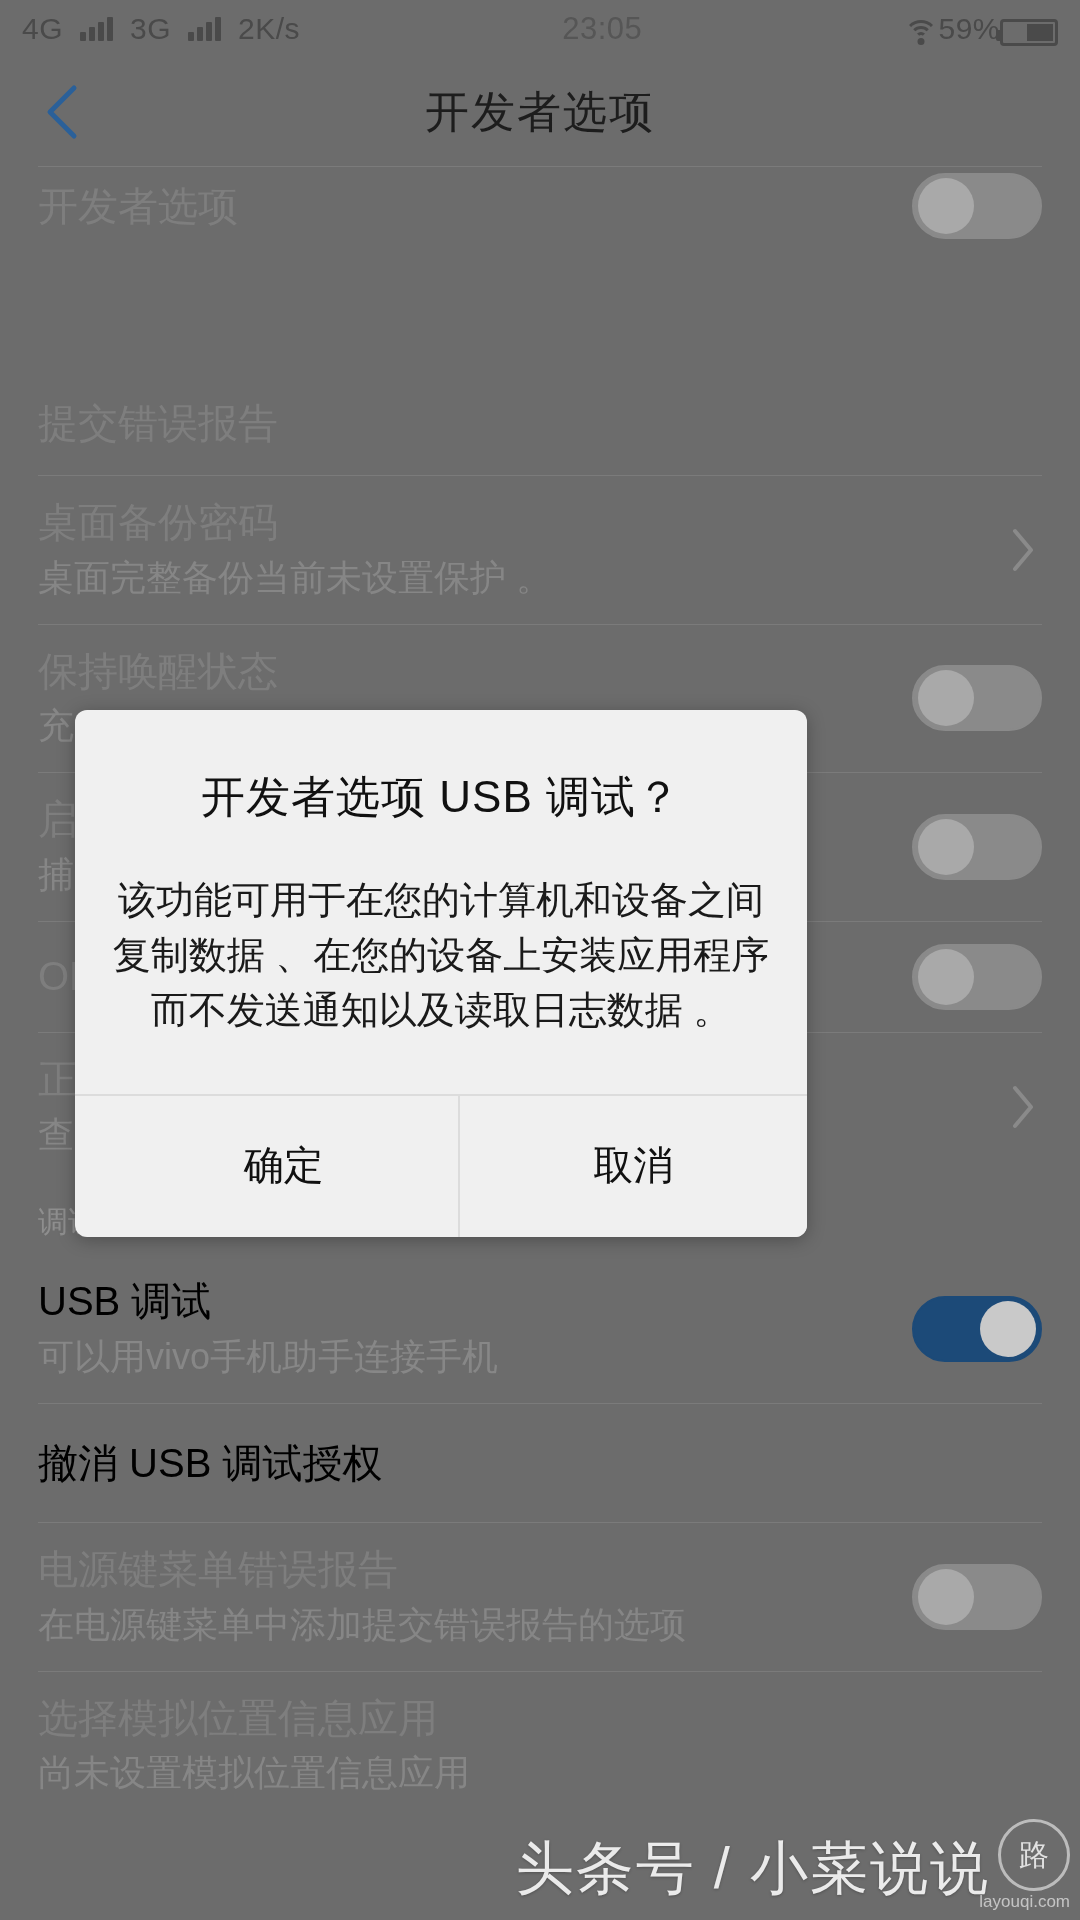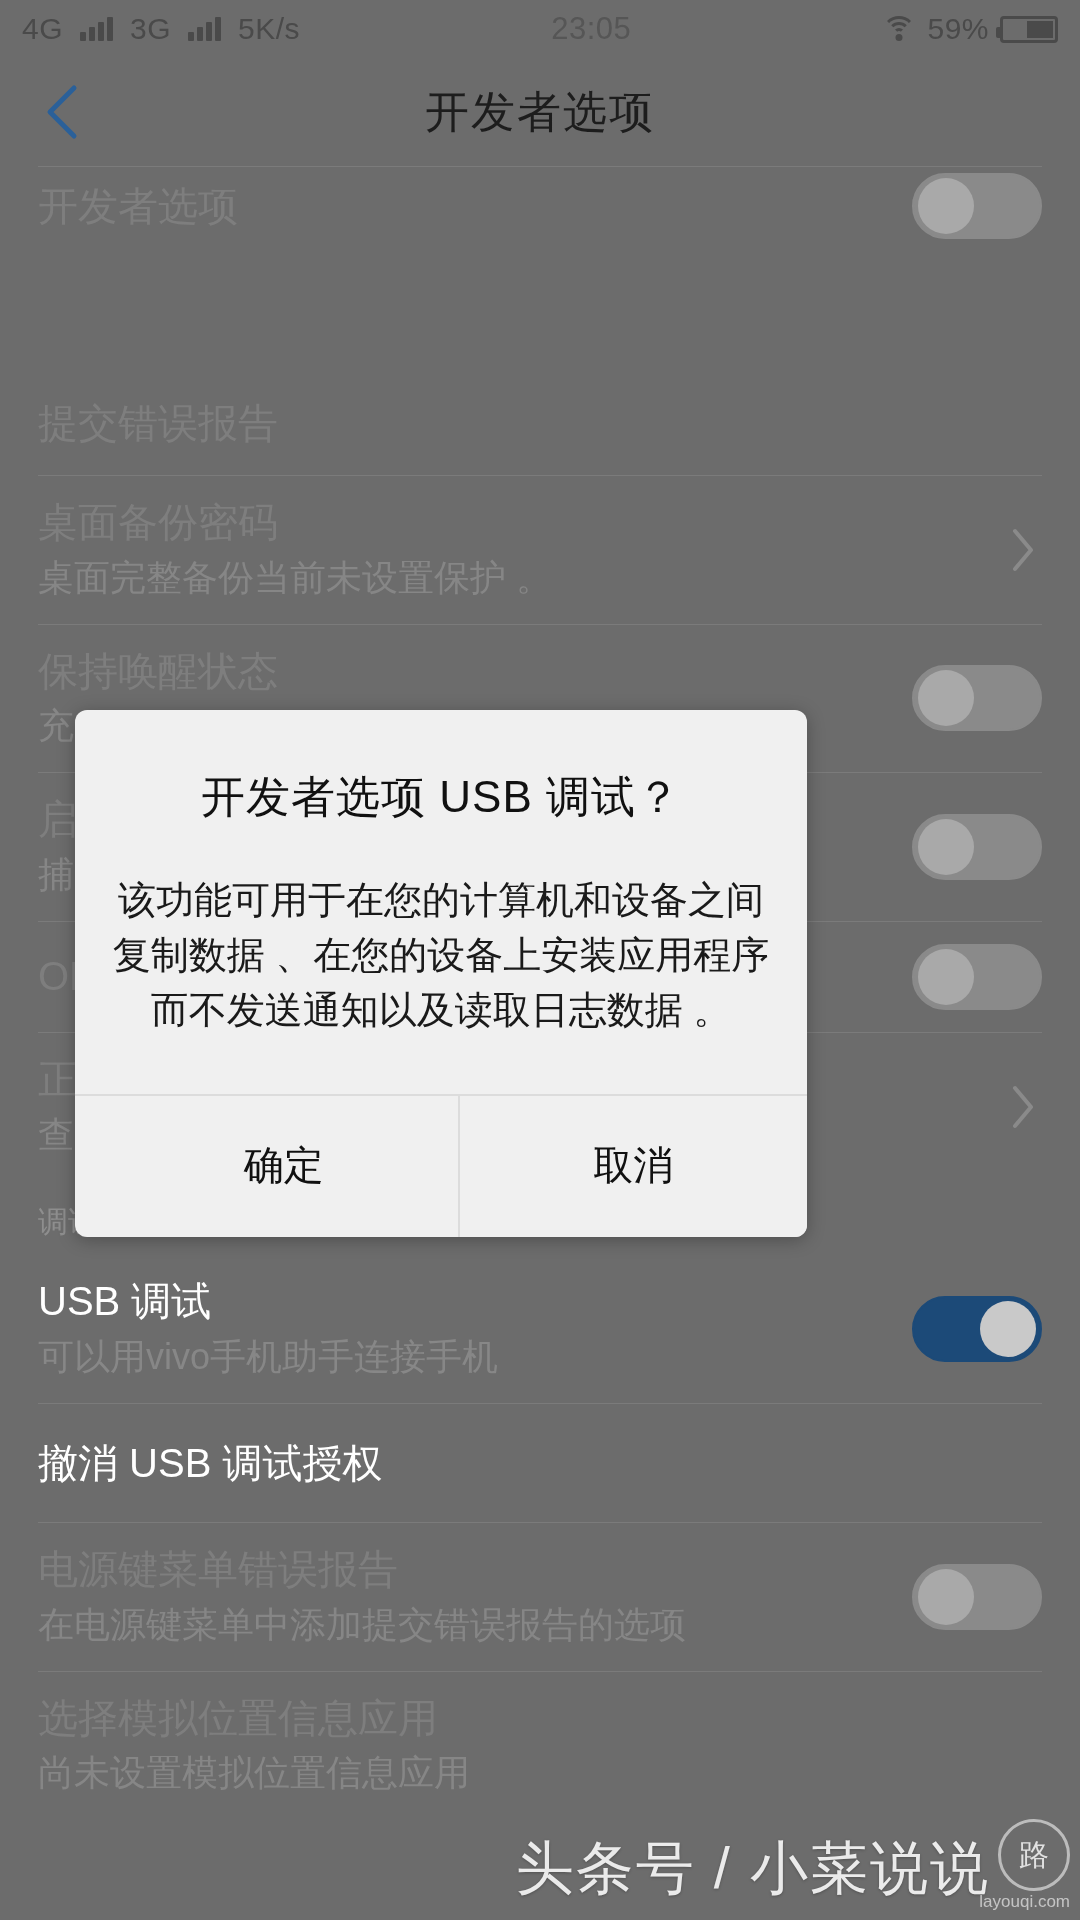--- a/index.html
+++ b/index.html
@@ -21,21 +21,21 @@
   .statusbar {
     height:58px;
     display:flex; align-items:center;
     padding:0 22px;
     color:#4a4a4a;
     font-size:30px;
     letter-spacing:.5px;
   }
   .sb-left { display:flex; align-items:center; gap:17px; }
   .sb-center { flex:1; text-align:center; font-size:31px; color:#565656; }
-  .sb-right { display:flex; align-items:center; gap:11px; }
+  .sb-right { display:flex; align-items:flex-end; }
 
   .bars { display:flex; align-items:flex-end; gap:3px; height:24px; }
   .bars i { display:block; width:6px; background:#4a4a4a; border-radius:1px; }
   .bars i:nth-child(1){height:9px;}
   .bars i:nth-child(2){height:14px;}
   .bars i:nth-child(3){height:19px;}
   .bars i:nth-child(4){height:24px;}
 
   .wifi { width:34px; height:26px; position:relative; }
   .wifi span { position:absolute; left:50%; transform:translateX(-50%);
@@ -66,21 +66,21 @@
   .title { font-size:44px; color:#1d1d1d; letter-spacing:2px; }
 
   
   .list { padding:0; }
   .sep { height:1px; background:#7b7b7b; margin:0 38px; }
   .row {
      position:relative; padding:22px 38px 22px 38px;
      min-height:96px; display:flex; align-items:center;
   }
   .row .texts { flex:1; padding-right:30px; }
-  .row .t1 { font-size:40px; color:#ffffff; line-height:1.22; }
+  .row .t1 { font-size:40px; color:#000000; line-height:1.22; }
   .row .t2 { font-size:36px; color:#878787; line-height:1.3; margin-top:8px; }
   .row.dim .t1 { color:#7e7e7e; }
   .row.dim .t2 { color:#868686; }
 
   .chev { width:26px; height:46px; flex:0 0 auto; margin-right:6px; }
 
   .toggle {
      flex:0 0 auto; width:130px; height:66px; border-radius:33px;
      background:#7f7f7f; position:relative; border:2px solid #848484;
   }
@@ -160,21 +160,21 @@
           <i></i>
           <i></i>
         </span>
       <span>3G</span>
       <span class="bars">
           <i></i>
           <i></i>
           <i></i>
           <i></i>
         </span>
-      <span>5K/s</span>
+      <span>2K/s</span>
     </div>
     <div class="sb-center">23:05</div>
     <div class="sb-right">
       <span class="wifi">
         <span class="a"></span>
           <span class="b"></span>
           <span class="c"></span>
           <span class="d"></span>
       </span>
       <span>59%</span>

